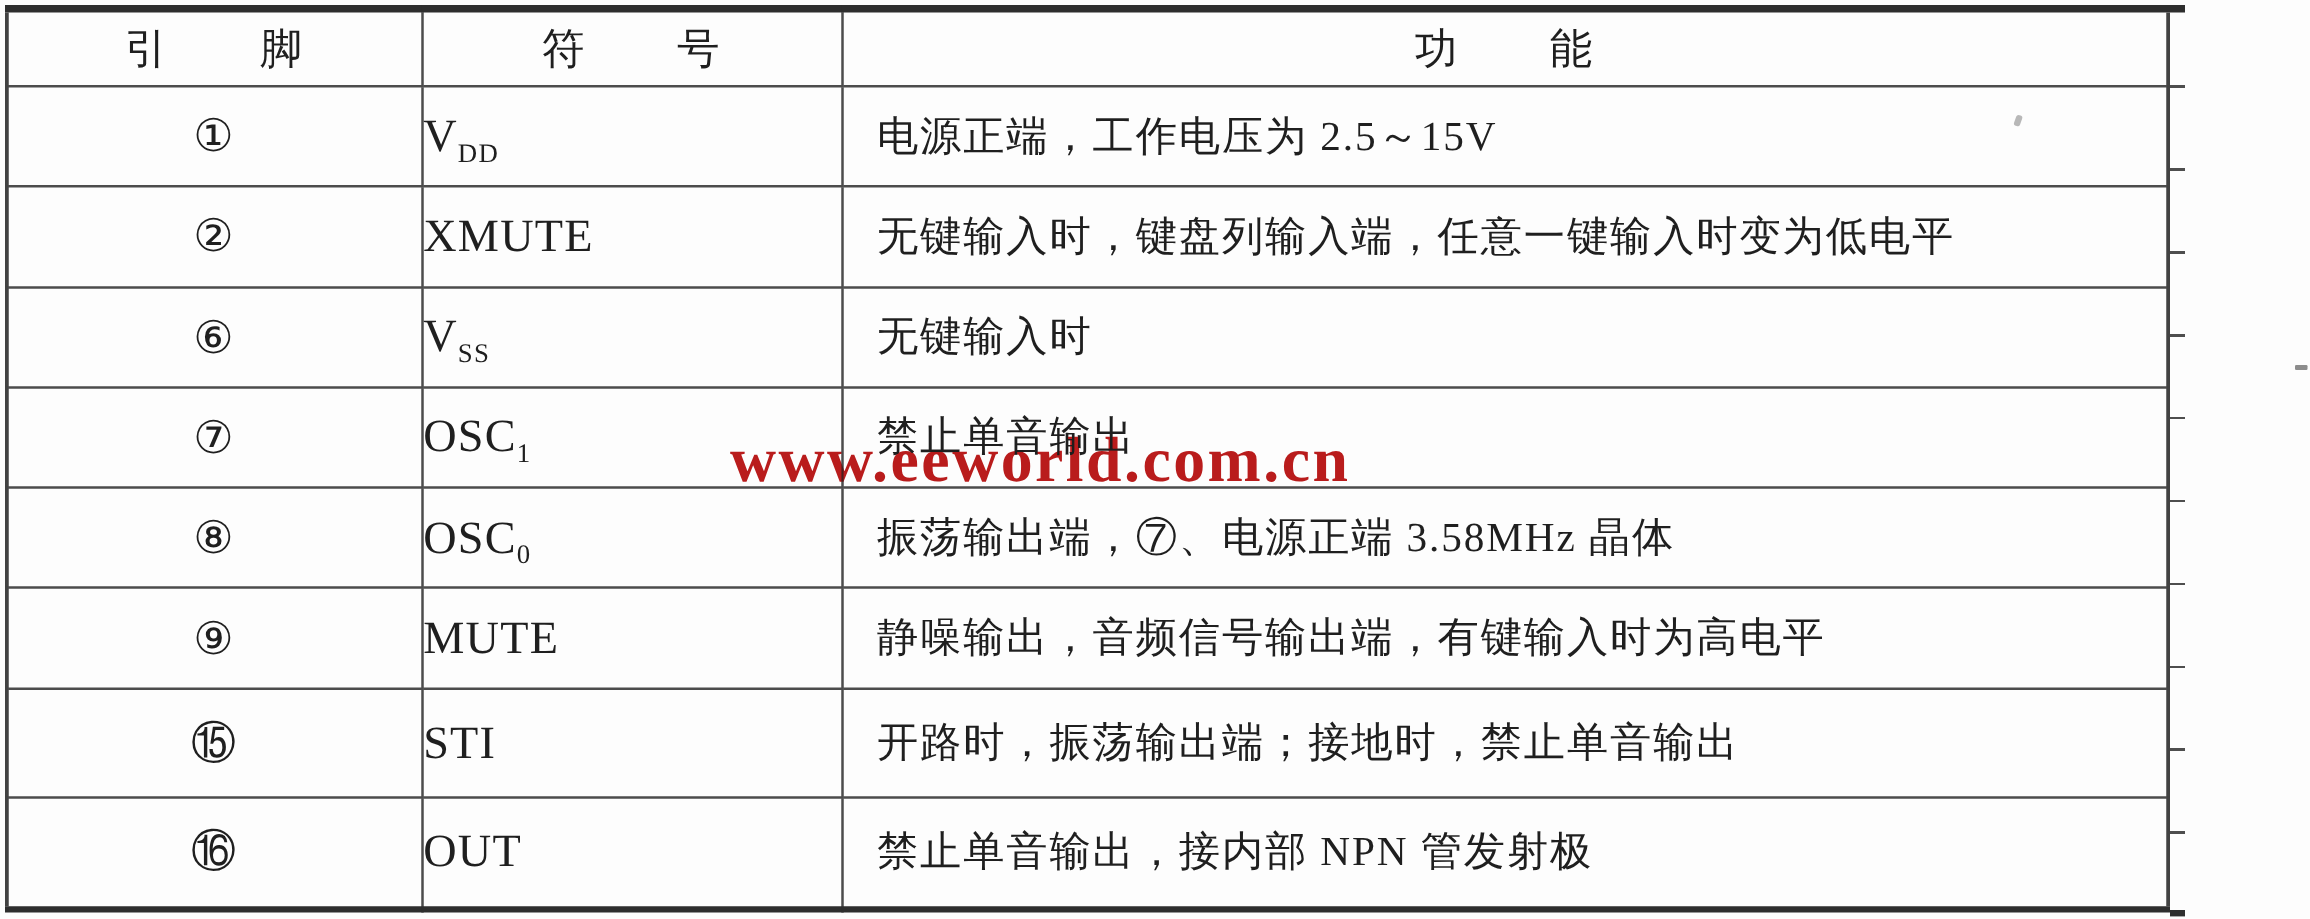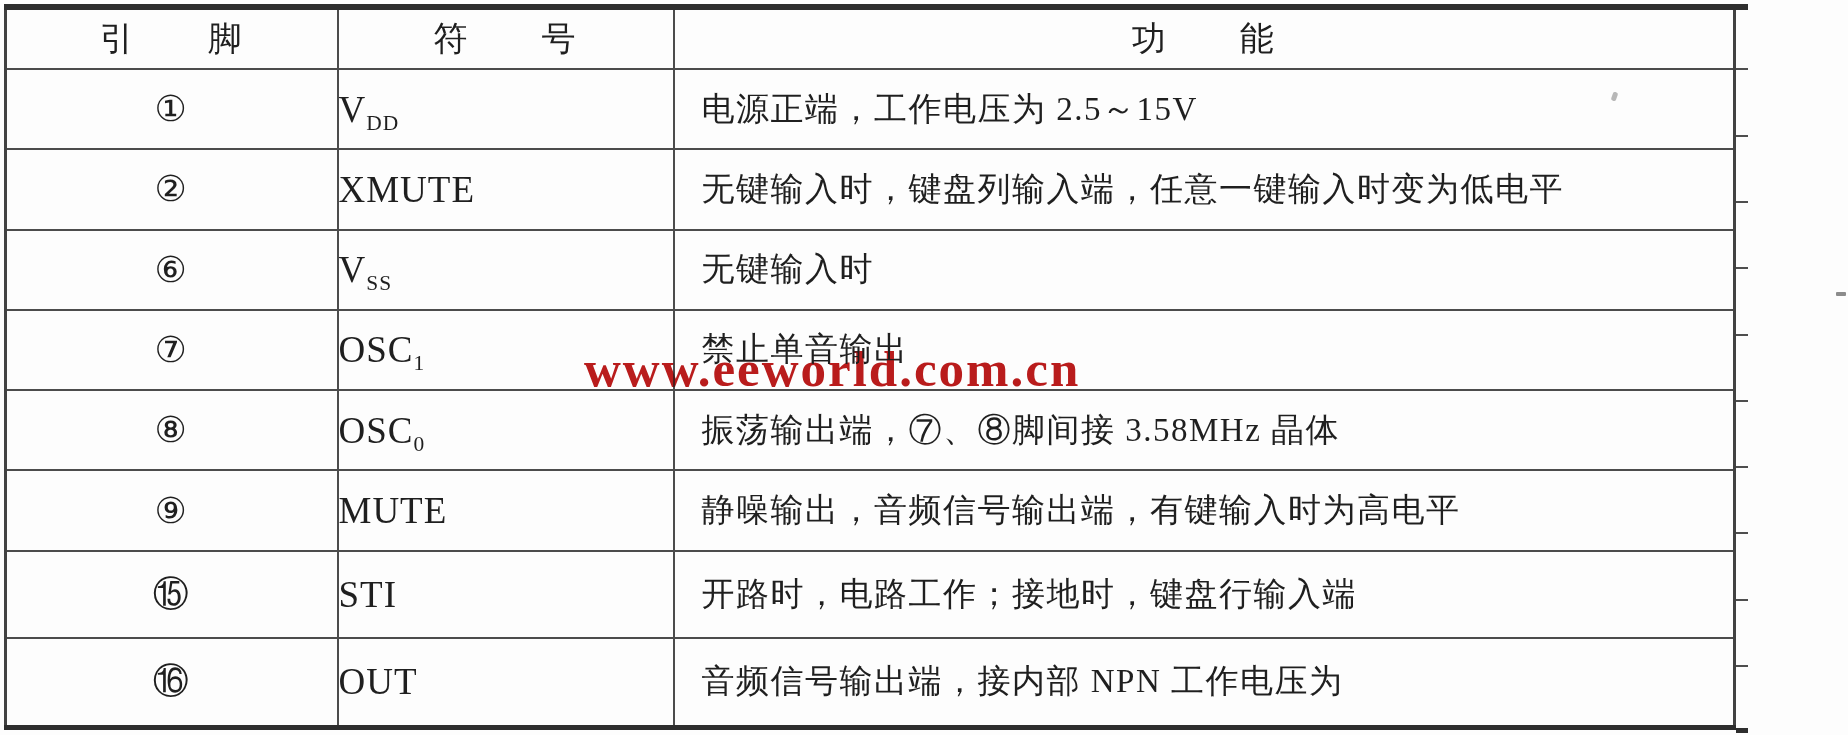--- a/index.html
+++ b/index.html
@@ -103,36 +103,36 @@
         <td class="function-cell">无键输入时</td>
       </tr>
       <tr>
         <td class="pin-cell">⑦</td>
         <td class="symbol-cell">OSC<sub>1</sub></td>
         <td class="function-cell">禁止单音输出</td>
       </tr>
       <tr>
         <td class="pin-cell">⑧</td>
         <td class="symbol-cell">OSC<sub>0</sub></td>
-        <td class="function-cell">振荡输出端，⑦、⑧脚间接 3.58MHz 晶体</td>
+        <td class="function-cell">振荡输出端，⑦、电源正端 3.58MHz 晶体</td>
       </tr>
       <tr>
         <td class="pin-cell">⑨</td>
         <td class="symbol-cell">MUTE</td>
         <td class="function-cell">静噪输出，音频信号输出端，有键输入时为高电平</td>
       </tr>
       <tr>
         <td class="pin-cell">⑮</td>
         <td class="symbol-cell">STI</td>
-        <td class="function-cell">开路时，电路工作；接地时，键盘行输入端</td>
+        <td class="function-cell">开路时，振荡输出端；接地时，禁止单音输出</td>
       </tr>
       <tr>
         <td class="pin-cell">⑯</td>
         <td class="symbol-cell">OUT</td>
-        <td class="function-cell">音频信号输出端，接内部 NPN 工作电压为</td>
+        <td class="function-cell">禁止单音输出，接内部 NPN 管发射极</td>
       </tr>
     </tbody>
   </table>
 
   <div class="grid-overhang"></div>
 
   <div class="watermark" style="color: #b91c1c;">www.eeworld.com.cn</div>
 
   <div class="speck-a"></div>
   <div class="speck-b"></div>

